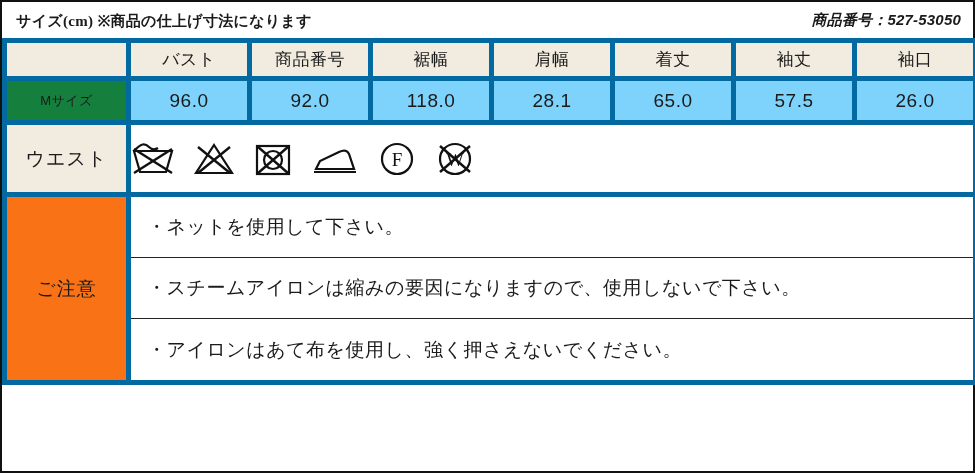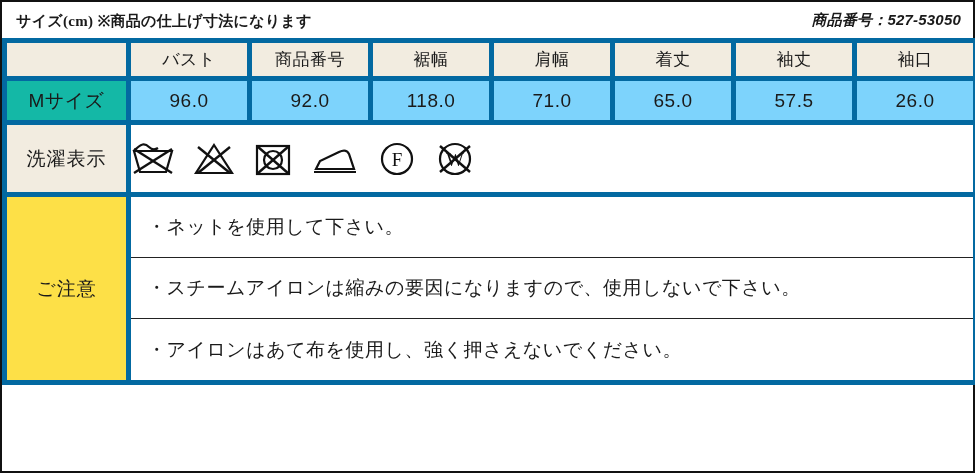--- a/index.html
+++ b/index.html
@@ -57,22 +57,22 @@
     vertical-align: middle;
     font-weight: normal;
   }
   .col-label { width: 124px; }
   .col-data  { width: 121px; }
 
   tr.head-row td, tr.head-row th { height: 38px; }
   tr.data-row td { height: 44px; }
 
   .lbl-cell {
-    background: #14b8a6;
-    font-size: 19px;
+    background: #15803d;
+    font-size: 13px;
     font-weight: bold;
     letter-spacing: 0.5px;
   }
   .hdr-cell {
     background: #f2ece0;
     font-size: 17px;
     font-weight: bold;
     letter-spacing: 0.5px;
   }
   .corner-cell { background: #f2ece0; }
@@ -97,21 +97,21 @@
   .care-icons {
     display: flex;
     align-items: center;
     gap: 18px;
   }
   .care-icons svg { display: block; }
 
   
   tr.note-row td { height: 0; }
   .note-label {
-    background: #fde047;
+    background: #f97316;
     font-size: 19px;
     font-weight: bold;
     letter-spacing: 1px;
     width: 124px;
   }
   .note-area { padding: 0; background: #ffffff; margin-top: 44px; }
   .note-line {
     height: 61px;
     display: flex;
     align-items: center;
@@ -157,30 +157,30 @@
         <td class="hdr-cell">着丈</td>
         <td class="hdr-cell">袖丈</td>
         <td class="hdr-cell">袖口</td>
       </tr>
 
       <tr class="data-row">
         <td class="lbl-cell">Mサイズ</td>
         <td class="num-cell">96.0</td>
         <td class="num-cell">92.0</td>
         <td class="num-cell">118.0</td>
-        <td class="num-cell">71.0</td>
+        <td class="num-cell">28.1</td>
         <td class="num-cell">65.0</td>
         <td class="num-cell">57.5</td>
         <td class="num-cell">26.0</td>
       </tr>
 
 
 
       <tr class="care-row">
-        <td class="care-label">洗濯表示</td>
+        <td class="care-label">ウエスト</td>
         <td class="care-cell" colspan="7">
           <div class="care-icons">
 
             <span>
               <svg width="44" height="36" viewBox="0 0 44 36">
                 <path d="M3 10 L41 10 L35 31 L9 31 Z" fill="none" stroke="#111" stroke-width="2.2"></path>
                 <path d="M3 10 C10 2, 14 2, 18 6 C21 9, 24 9, 27 7" fill="none" stroke="#111" stroke-width="2.2"></path>
                 <line x1="3" y1="8" x2="41" y2="32" stroke="#111" stroke-width="2.4"></line>
                 <line x1="41" y1="8" x2="3" y2="32" stroke="#111" stroke-width="2.4"></line>
               </svg>

